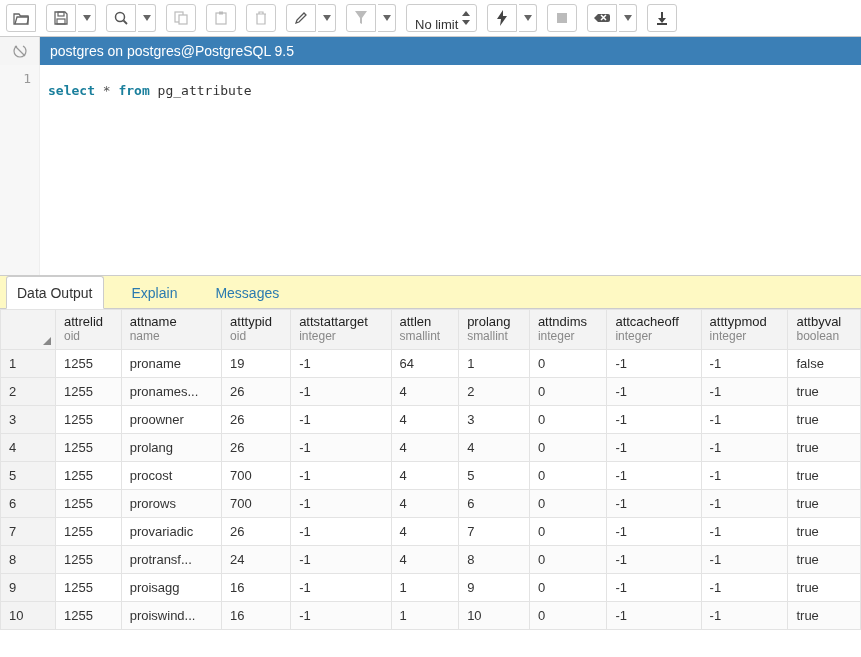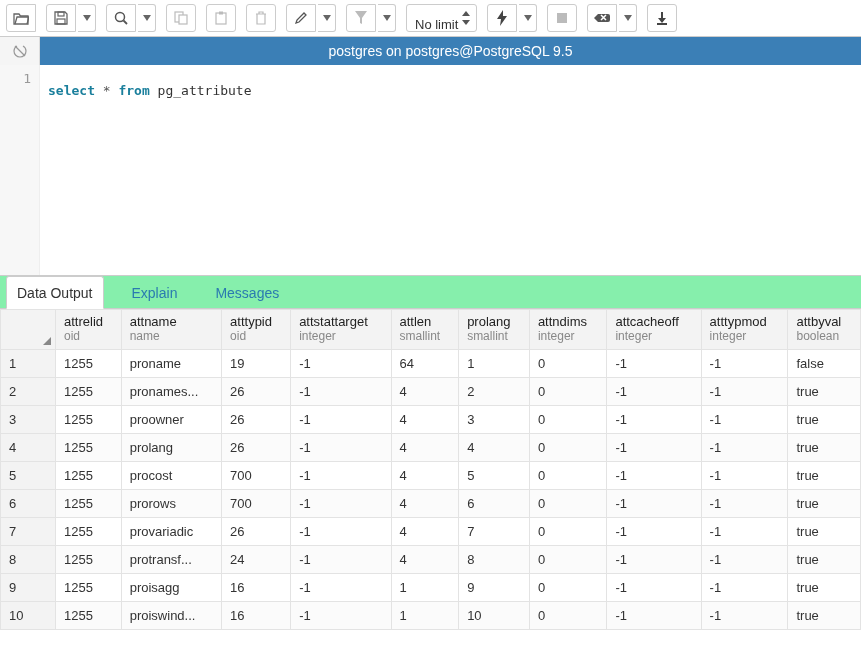--- a/index.html
+++ b/index.html
@@ -51,21 +51,21 @@
     border-bottom:5px solid #555;
   }
   .limit-select::before{
     content:""; position:absolute; right:6px; bottom:6px;
     width:0; height:0; border-left:4px solid transparent; border-right:4px solid transparent;
     border-top:5px solid #555;
   }
   svg { display:block; }
 
   
-  .conn-row { display:flex; align-items:stretch;text-align:center; }
+  .conn-row { display:flex; align-items:stretch; }
   .conn-left {
     width:40px; background:#f5f5f5; border-right:1px solid #ddd;
     display:flex; align-items:center; justify-content:center;
   }
   .conn-bar {
     flex:1; background:#3b7fb6; color:#fff;
     padding:6px 10px; font-size:14px; font-weight:500;
   }
 
   
@@ -79,21 +79,21 @@
     flex:1; padding:18px 8px;
     font-family: Menlo, Consolas, monospace; font-size:13px;
     white-space: pre;
   }
   .kw { color:#1a7f9c; font-weight:600; }
   .op { color:#555; }
 
   
   .tabs {
     display:flex; align-items:flex-end;
-    background:#86efac; border-top:1px solid #ccc; border-bottom:1px solid #ccc;
+    background:#fef9c3; border-top:1px solid #ccc; border-bottom:1px solid #ccc;
     padding:0 6px; gap:18px;
   }
   .tab {
     padding:8px 10px 7px; color:#2a7ab0; cursor:pointer; font-size:14px;
   }
   .tab.active {
     background:#fff; color:#333;
     border:1px solid #ccc; border-bottom:1px solid #fff;
     border-radius:3px 3px 0 0; margin-bottom:-1px;
   }

